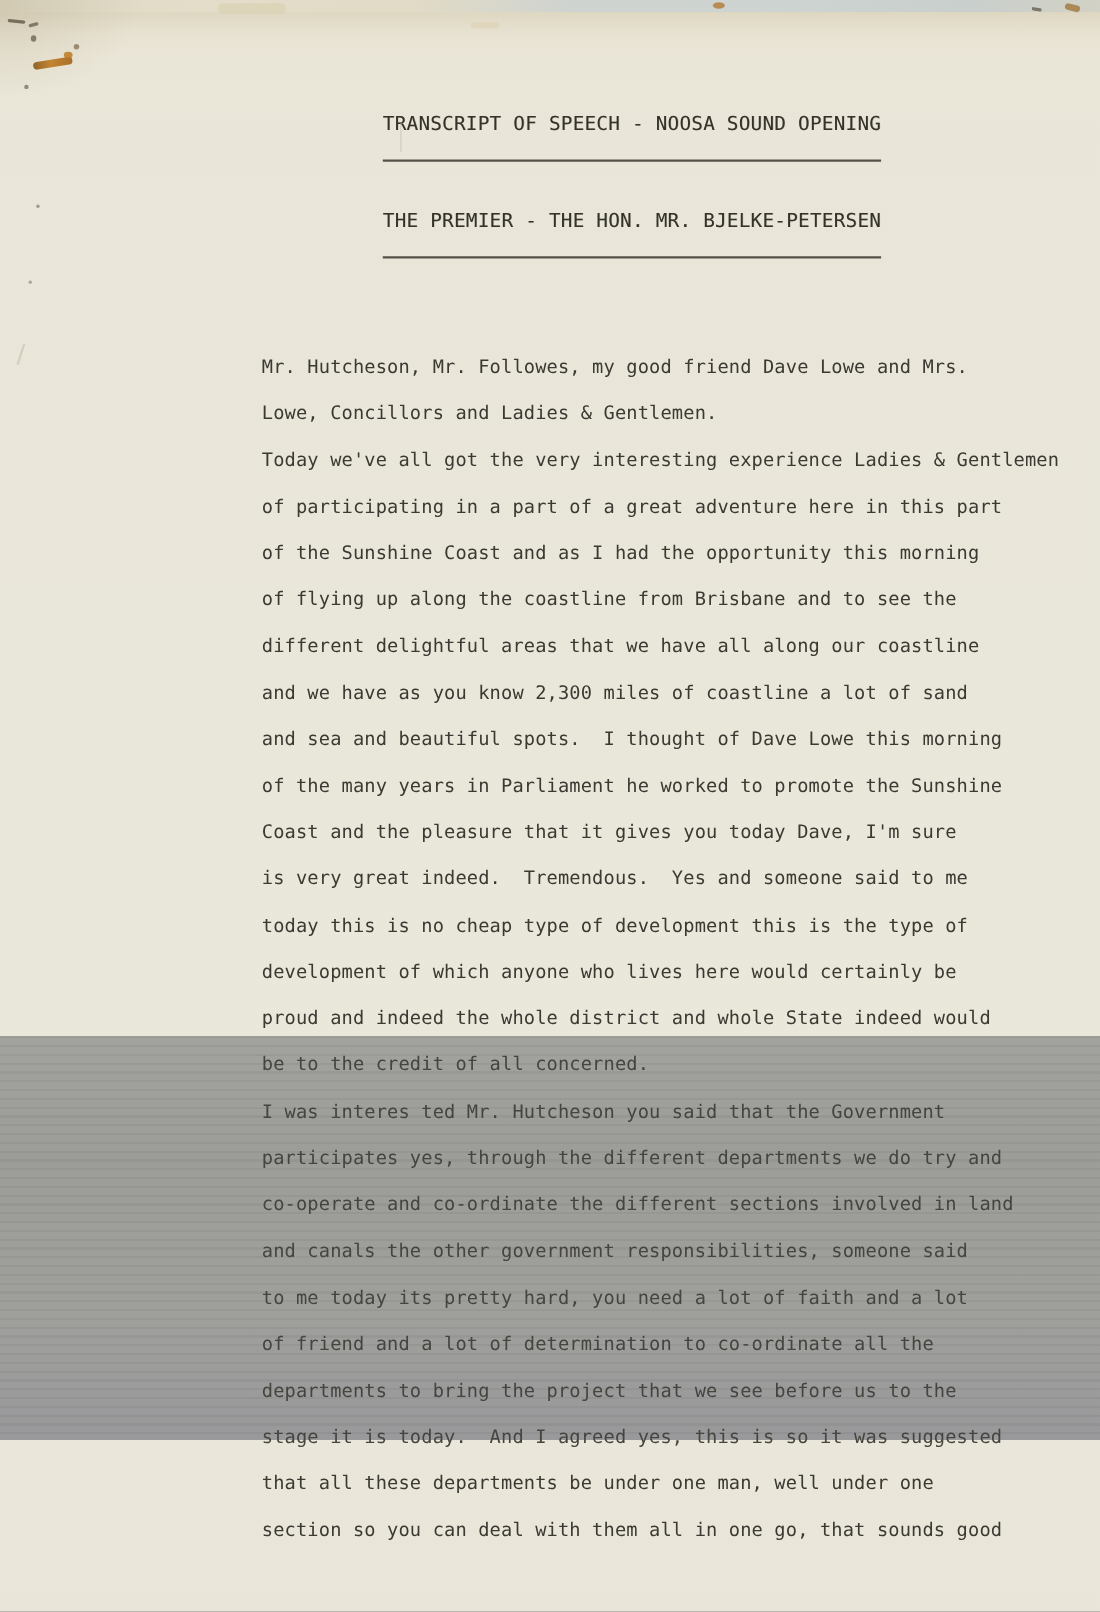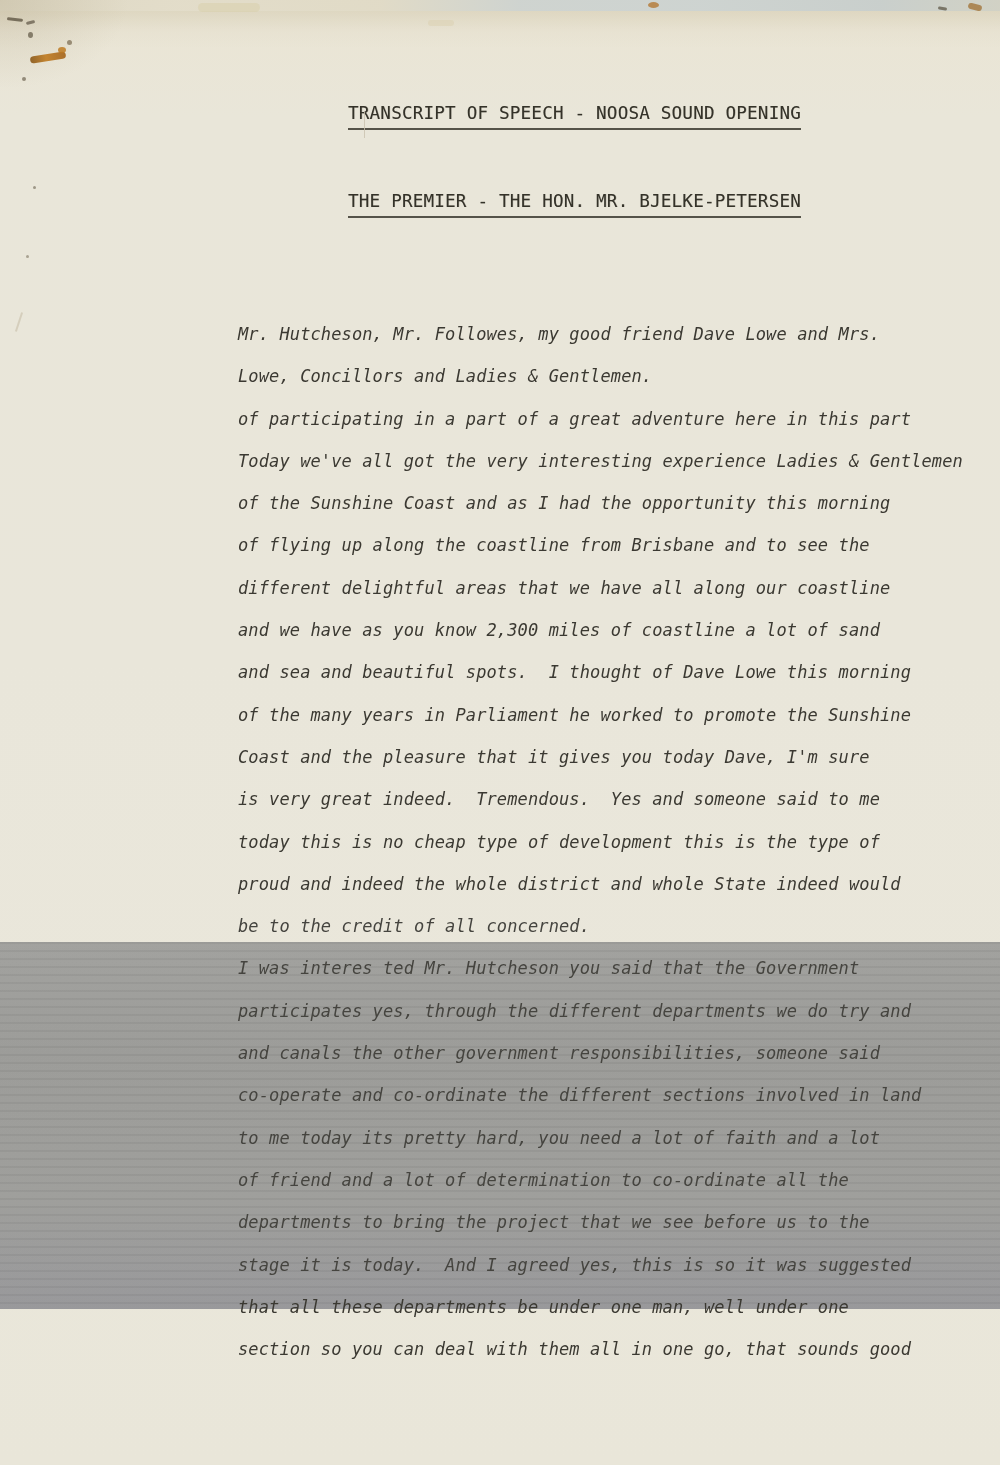--- a/index.html
+++ b/index.html
@@ -57,35 +57,35 @@
     z-index: 1;
   }
   .heading {
     position: absolute;
     z-index: 2;
     font-size: 17.5px;
     letter-spacing: 0.25px;
     color: #343229;
     white-space: pre;
     border-bottom: 2px solid rgba(52,50,41,0.82);
-    padding-bottom: 5px;
+    padding-bottom: 22px;
     text-shadow: 0.4px 0.4px 0 rgba(52,50,41,0.35);
   }
   .h1 { left: 348px; top: 103px; }
   .h2 { left: 348px; top: 191px; }
   .body-text {
     position: absolute;
     left: 238px; top: 313px;
     z-index: 2;
     font-size: 17px;
     line-height: 42.3px;
     letter-spacing: 0.12px;
     color: #3b3932;
   }
-  .tline { white-space: pre; font-style: italic; }
+  .tline { white-space: pre; }
   .tline.in-band { color: #45443f; }
   
   .stain { position: absolute; z-index: 4; }
   .s-slash1 { left: 7px;  top: 18px;  width: 16px; height: 3px; background: #574d3c; transform: rotate(6deg); border-radius: 2px; opacity: .75; }
   .s-slash2 { left: 26px; top: 21px;  width: 9px;  height: 3px; background: #5d5343; transform: rotate(-14deg); border-radius: 2px; opacity: .7; }
   .s-speck1 { left: 28px; top: 32px;  width: 5px;  height: 6px; background: #6e6553; border-radius: 50%; opacity: .8; }
   .s-speck2 { left: 67px; top: 40px;  width: 5px;  height: 5px; background: #77684e; border-radius: 50%; opacity: .7; }
   .s-rust1  { left: 30px; top: 54px;  width: 36px; height: 7px;
               background: linear-gradient(90deg, #8a5a1c, #c07c22 45%, #a4651d);
               transform: rotate(-9deg); border-radius: 4px; opacity: .92; }
@@ -128,37 +128,38 @@
   <div class="stain s-scratch"></div>
 
   <div class="gray-band"></div>
 
   <div class="heading h1">TRANSCRIPT OF SPEECH - NOOSA SOUND OPENING</div>
   <div class="heading h2">THE PREMIER - THE HON. MR. BJELKE-PETERSEN</div>
 
   <div class="body-text">
     <div class="tline">Mr. Hutcheson, Mr. Followes, my good friend Dave Lowe and Mrs.</div>
     <div class="tline">Lowe, Concillors and Ladies &amp; Gentlemen.</div>
+    <div class="tline">Today we've all got the very interesting experience Ladies &amp; Gentlemen</div>
     <div class="tline">of participating in a part of a great adventure here in this part</div>
-    <div class="tline">Today we've all got the very interesting experience Ladies &amp; Gentlemen</div>
     <div class="tline">of the Sunshine Coast and as I had the opportunity this morning</div>
     <div class="tline">of flying up along the coastline from Brisbane and to see the</div>
     <div class="tline">different delightful areas that we have all along our coastline</div>
     <div class="tline">and we have as you know 2,300 miles of coastline a lot of sand</div>
     <div class="tline">and sea and beautiful spots.  I thought of Dave Lowe this morning</div>
     <div class="tline">of the many years in Parliament he worked to promote the Sunshine</div>
     <div class="tline">Coast and the pleasure that it gives you today Dave, I'm sure</div>
     <div class="tline">is very great indeed.  Tremendous.  Yes and someone said to me</div>
     <div class="tline">today this is no cheap type of development this is the type of</div>
+    <div class="tline">development of which anyone who lives here would certainly be</div>
     <div class="tline">proud and indeed the whole district and whole State indeed would</div>
     <div class="tline in-band">be to the credit of all concerned.</div>
     <div class="tline in-band">I was interes ted Mr. Hutcheson you said that the Government</div>
     <div class="tline in-band">participates yes, through the different departments we do try and</div>
+    <div class="tline in-band">co-operate and co-ordinate the different sections involved in land</div>
     <div class="tline in-band">and canals the other government responsibilities, someone said</div>
-    <div class="tline in-band">co-operate and co-ordinate the different sections involved in land</div>
     <div class="tline in-band">to me today its pretty hard, you need a lot of faith and a lot</div>
     <div class="tline in-band">of friend and a lot of determination to co-ordinate all the</div>
     <div class="tline in-band">departments to bring the project that we see before us to the</div>
     <div class="tline in-band">stage it is today.  And I agreed yes, this is so it was suggested</div>
     <div class="tline">that all these departments be under one man, well under one</div>
     <div class="tline">section so you can deal with them all in one go, that sounds good</div>
   </div>
 
 </div>
 

